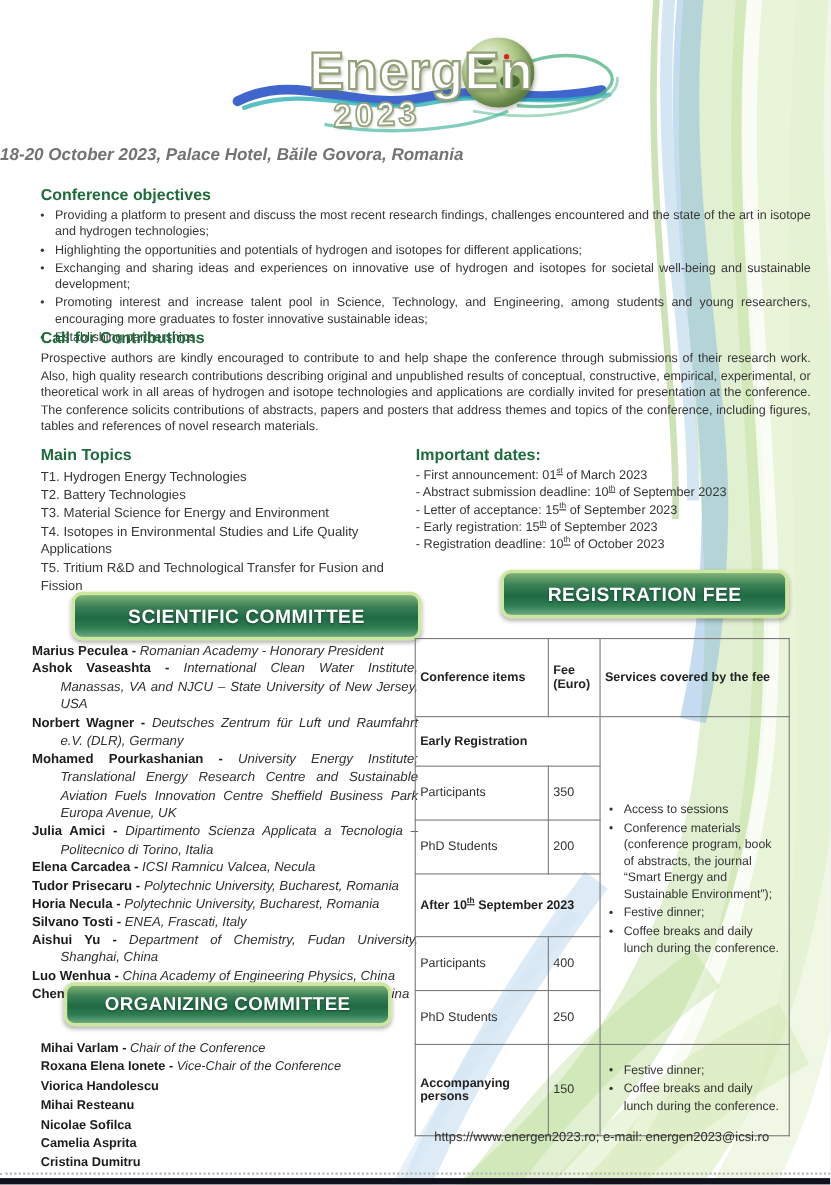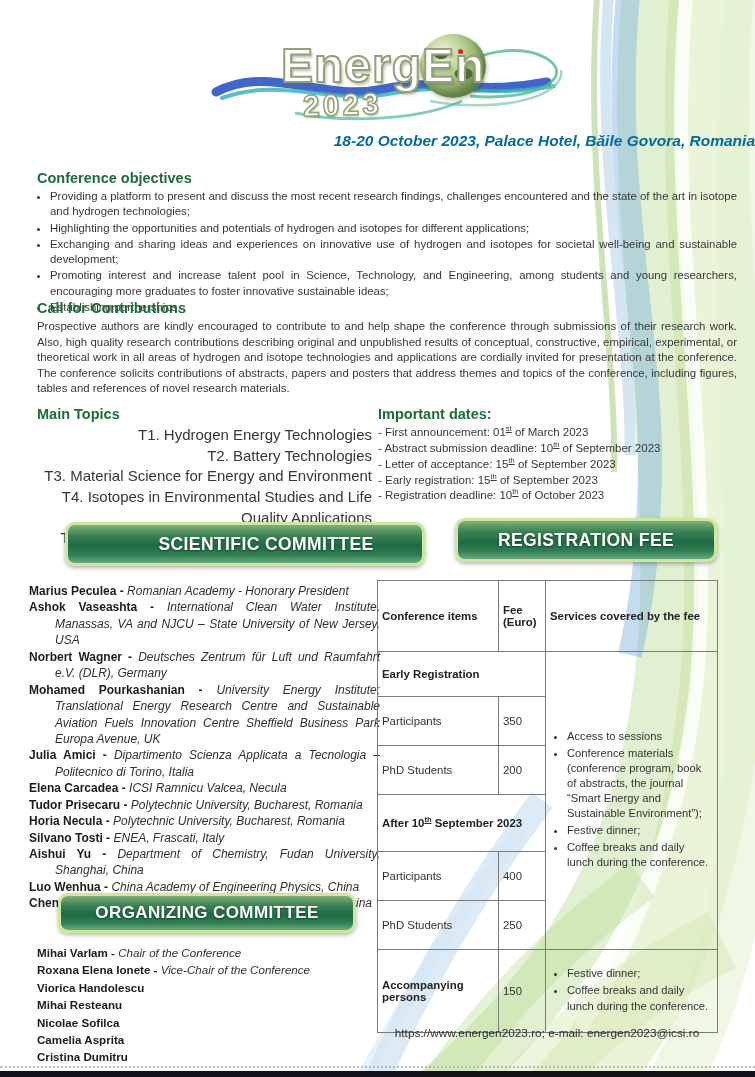--- a/index.html
+++ b/index.html
@@ -16,41 +16,41 @@
       radial-gradient(circle at 35% 30%, #eef4e0 0%, #b8cf92 35%, #85a75f 68%, #5f7f43 100%);
     box-shadow:inset -5px -7px 10px rgba(50,80,35,.45), 1px 2px 4px rgba(0,0,0,.25);}
   .globe-dot{position:absolute;left:38px;top:15px;width:5px;height:5px;border-radius:50%;background:#d42b1e;}
   .logo-word{position:absolute;left:281px;top:24px;font-size:48px;font-weight:700;letter-spacing:1px;
     color:#fff;-webkit-text-stroke:2px #94a178;z-index:2;
     text-shadow:2px 3px 3px rgba(100,115,80,.45);}
   .logo-year{position:absolute;left:303px;top:74px;font-size:30px;font-weight:700;letter-spacing:3px;
     color:#fff;-webkit-text-stroke:1.5px #94a178;z-index:3;transform:rotate(-2deg);
     text-shadow:1px 2px 2px rgba(100,115,80,.45);}
   
-  .date-line{position:absolute;left:0;top:132px;width:755px;text-align:right;font-size:15.5px;
-    font-style:italic;font-weight:600;color:#0369a1;z-index:2;}
+  .date-line{position:absolute;left:0;top:132px;width:755px;text-align:left;font-size:15.5px;
+    font-style:italic;font-weight:600;color:#737373;z-index:2;}
   
   .g-head{font-size:14.5px;font-weight:700;color:#1e6b3c;margin:0 0 3px 0;}
   #objectives{position:absolute;left:37px;top:170px;width:700px;z-index:2;}
   #objectives ul{margin:2px 0 0 13px;padding:0;}
   #objectives li{font-size:11.4px;line-height:1.34;text-align:justify;margin:0 0 1px 0;color:#373737;}
   #call{position:absolute;left:37px;top:300px;width:700px;z-index:2;}
   #call p{margin:2px 0 0 0;font-size:11.4px;line-height:1.36;text-align:justify;color:#373737;}
   #topics{position:absolute;left:37px;top:406px;width:335px;z-index:2;}
-  #topics .t-item{font-size:15px;line-height:1.38;color:#373737;text-align:right;}
+  #topics .t-item{font-size:12px;line-height:1.38;color:#373737;}
   #dates{position:absolute;left:378px;top:406px;width:330px;z-index:2;}
   #dates .d-item{font-size:11.5px;line-height:1.38;color:#373737;}
   sup{font-size:7.5px;vertical-align:super;line-height:0;text-decoration:underline;}
   
   .pill-btn{position:absolute;z-index:2;border-radius:10px;border:3px solid #cde79c;
     background:linear-gradient(180deg,#7fb277 0%,#3b8156 28%,#1f6a44 55%,#2f7d52 78%,#6aa97f 100%);
     color:#fff;font-weight:700;font-size:17.5px;letter-spacing:.4px;
     display:flex;align-items:center;justify-content:center;
     text-shadow:0 1px 2px rgba(0,0,0,.45);box-shadow:0 2px 4px rgba(0,0,0,.3);}
-  #sci-btn{left:65px;top:522px;width:312px;height:38px;padding-left:42px;}
+  #sci-btn{left:65px;top:538px;width:312px;height:38px;}
   #reg-btn{left:455px;top:518px;width:256px;height:38px;}
   #org-btn{left:58px;top:893px;width:292px;height:34px;font-size:17px;}
   
   #sci-list{position:absolute;left:37px;top:583px;width:343px;z-index:2;}
   .sci-entry{font-size:12px;line-height:1.37;padding-left:18px;text-indent:-26px;text-align:justify;color:#333;}
   .m-name{font-weight:700;color:#1c1c1c;}
   .m-aff{font-style:italic;color:#303030;}
   #org-list{position:absolute;left:37px;top:944px;width:343px;z-index:2;}
   .org-entry{font-size:11.6px;line-height:1.5;color:#333;}
   

